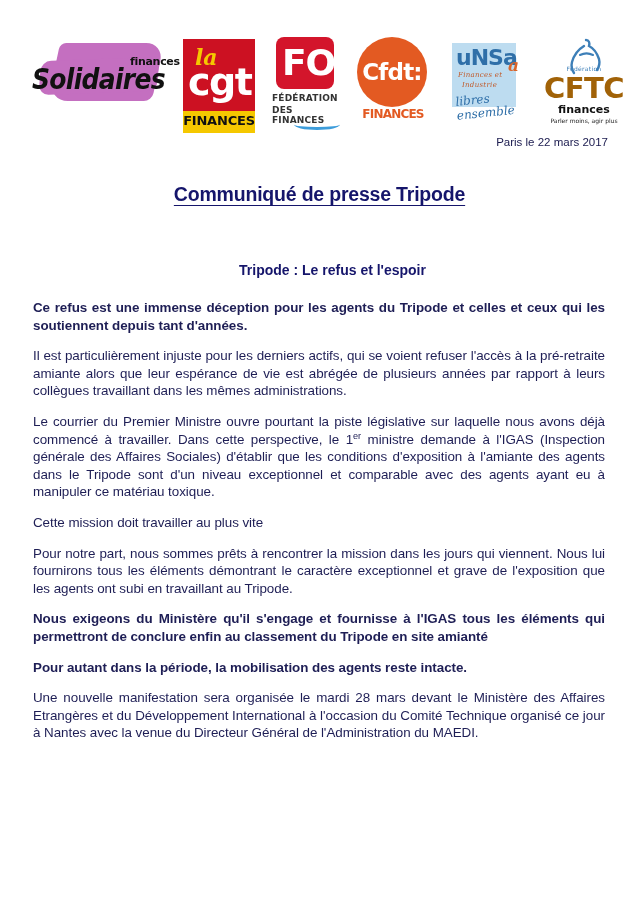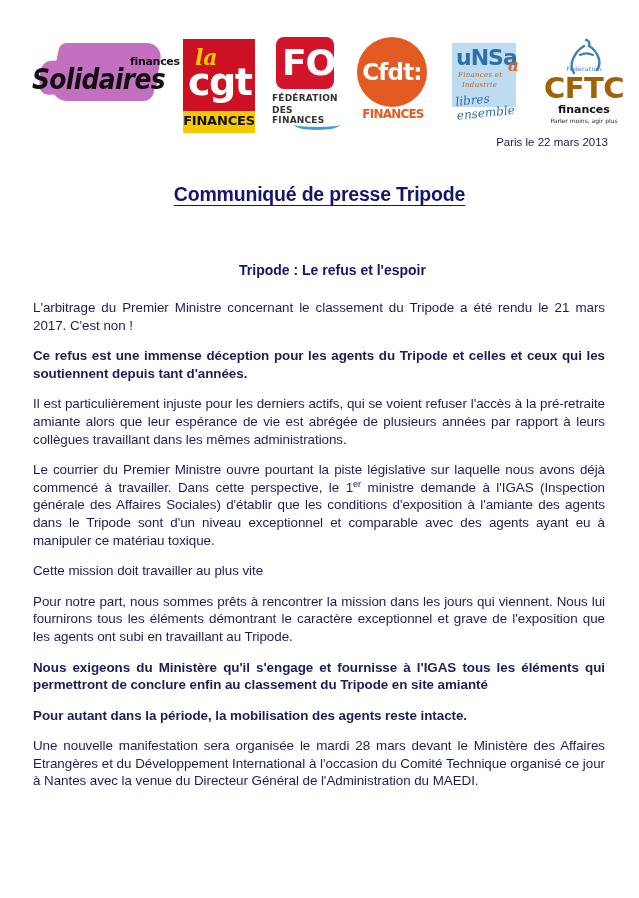--- a/index.html
+++ b/index.html
@@ -366,28 +366,27 @@
         <path d="M14 18 C18 16 23 16 27 18" stroke="#3d7fb8" stroke-width="2" fill="none" stroke-linecap="round"></path>
       </svg>
       <div class="cftc-fed">Fédération</div>
       <div class="cftc-main">CFTC</div>
       <div class="cftc-fin">finances</div>
       <div class="cftc-slogan">Parler moins, agir plus</div>
     </div>
 
   </div>
 
-  <div class="date-line">Paris le 22 mars 2013</div>
+  <div class="date-line">Paris le 22 mars 2017</div>
 
   <h1 class="main-title">Communiqué de presse Tripode</h1>
 
   <h2 class="sub-title">Tripode : Le refus et l'espoir</h2>
 
   <div class="body-wrap">
-    <p class="para">L'arbitrage du Premier Ministre concernant le classement du Tripode a été rendu le 21 mars 2017. C'est non !</p>
     <p class="para bold">Ce refus est une immense déception pour les agents du Tripode et celles et ceux qui les soutiennent depuis tant d'années.</p>
     <p class="para">Il est particulièrement injuste pour les derniers actifs, qui se voient refuser l'accès à la pré-retraite amiante alors que leur espérance de vie est abrégée de plusieurs années par rapport à leurs collègues travaillant dans les mêmes administrations.</p>
     <p class="para">Le courrier du Premier Ministre ouvre pourtant la  piste législative sur laquelle nous avons déjà commencé à travailler. Dans cette perspective, le 1<sup>er</sup> ministre demande à l'IGAS (Inspection générale des Affaires Sociales) d'établir que les conditions d'exposition à l'amiante des agents dans le Tripode sont d'un niveau exceptionnel et comparable avec des agents ayant eu à manipuler ce matériau toxique.</p>
     <p class="para">Cette mission doit travailler au plus vite</p>
     <p class="para">Pour notre part, nous sommes prêts à rencontrer la mission dans les jours qui viennent. Nous lui fournirons tous les éléments démontrant le caractère exceptionnel et grave de l'exposition que les agents ont subi en travaillant au Tripode.</p>
     <p class="para bold">Nous exigeons du Ministère qu'il s'engage et fournisse à l'IGAS tous les éléments qui permettront de conclure enfin au classement du Tripode en site amianté</p>
     <p class="para bold">Pour autant dans la période, la  mobilisation des agents reste intacte.</p>
     <p class="para last">Une nouvelle manifestation sera organisée le mardi 28 mars devant le Ministère des Affaires Etrangères et du Développement International à l'occasion du Comité Technique organisé ce jour à Nantes avec la venue du Directeur Général de l'Administration du MAEDI.</p>
   </div>
 

